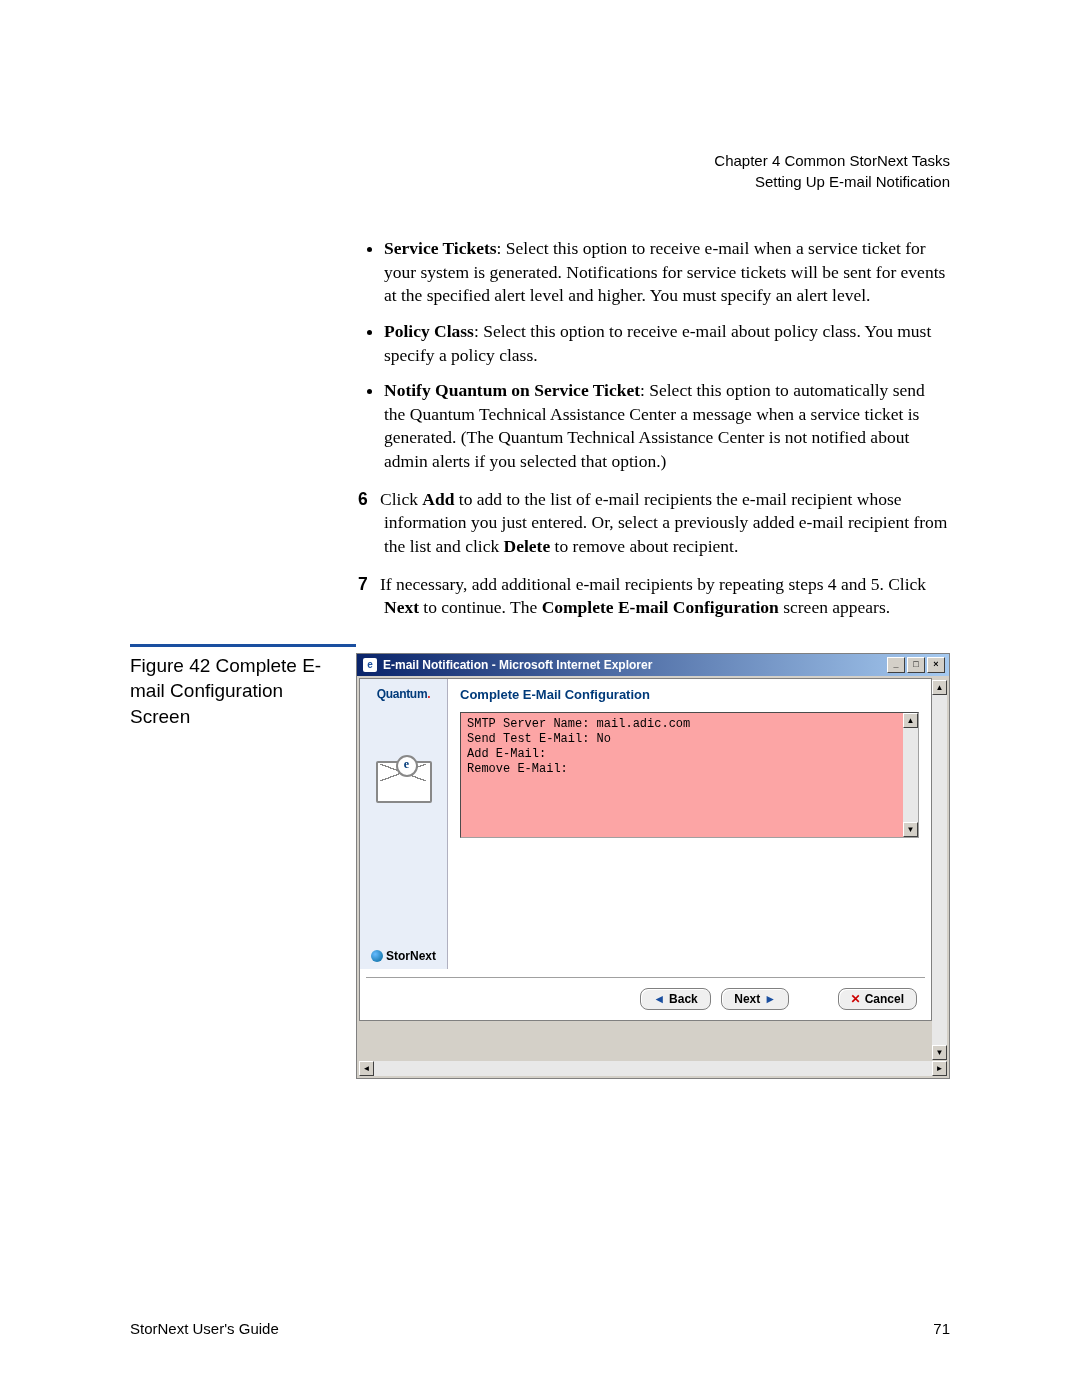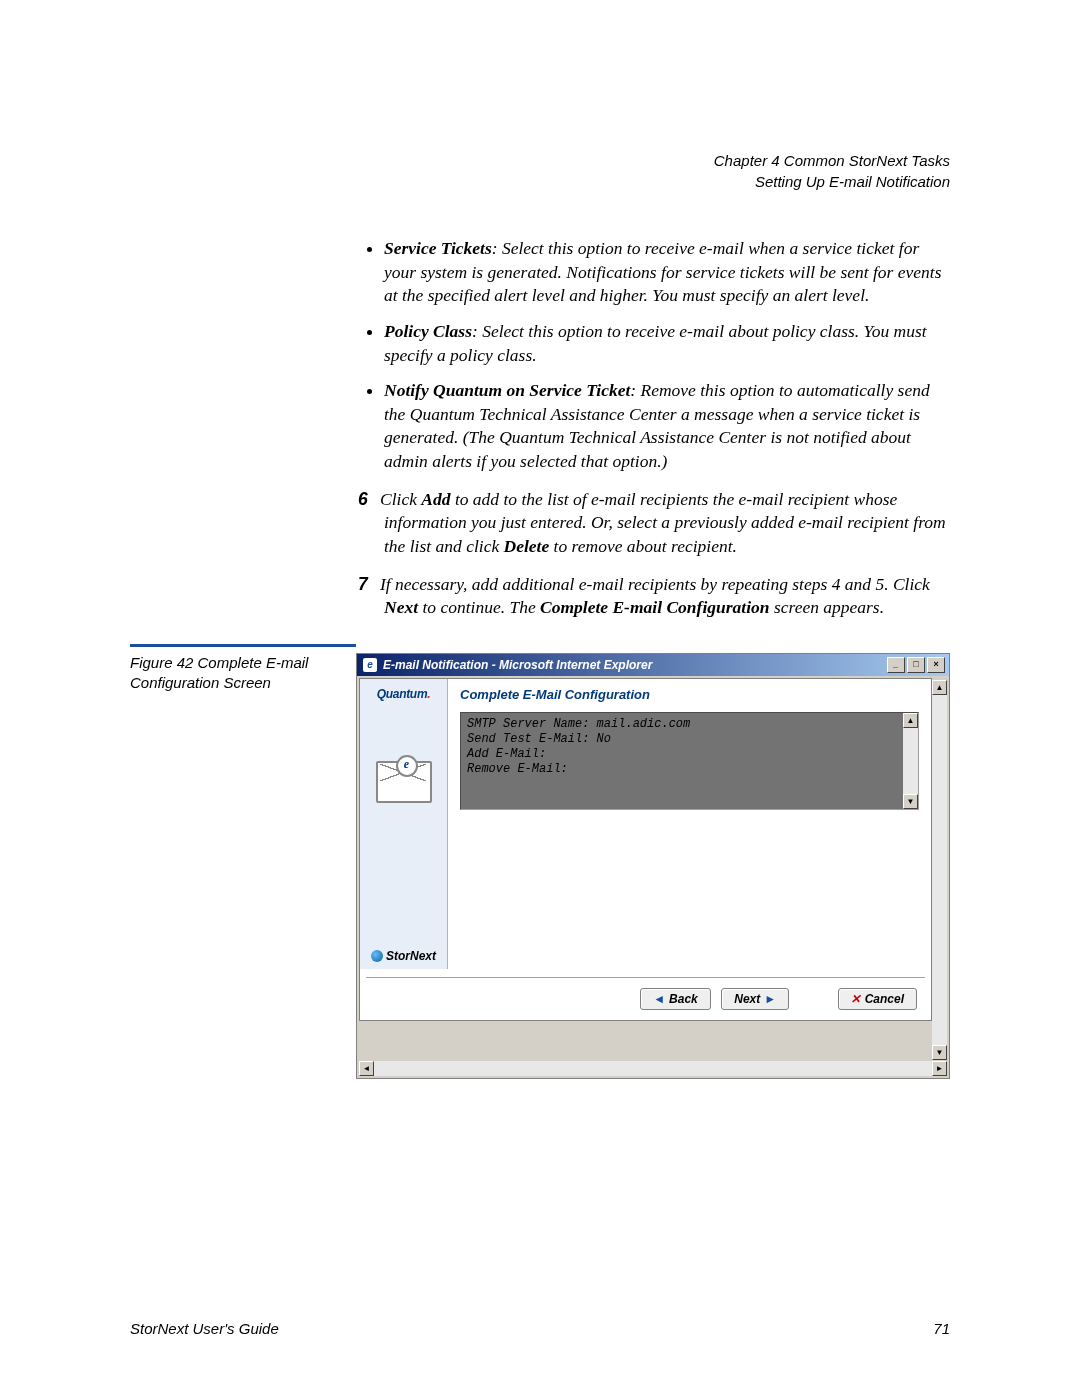--- a/index.html
+++ b/index.html
@@ -9,21 +9,20 @@
     font-family: Georgia, 'Times New Roman', serif;
     color: #000;
     width: 1080px;
   }
   .page {
     width: 1080px;
     height: 1397px;
     position: relative;
     box-sizing: border-box;
     padding: 150px 130px 84px 130px;
-    font-style: italic;
   }
   .header-block {
     text-align: right;
     font-family: Arial, Helvetica, sans-serif;
     font-size: 15px;
     line-height: 1.4;
     color: #000;
     margin-bottom: 45px;
   }
   .body-text {
@@ -62,21 +61,21 @@
     margin-bottom: 6px;
   }
   .figure-flex {
     display: flex;
     align-items: flex-start;
   }
   .figure-caption {
     width: 226px;
     flex: 0 0 226px;
     font-family: Arial, Helvetica, sans-serif;
-    font-size: 15px;
+    font-size: 19px;
     line-height: 1.35;
     padding-right: 20px;
     box-sizing: border-box;
   }
   .screenshot {
     flex: 1;
     font-family: Tahoma, Arial, sans-serif;
   }
   .win {
     border: 1px solid #808080;
@@ -289,22 +288,22 @@
     color: #003a7a;
     font-size: 13px;
     margin-bottom: 10px;
   }
   .main-desc {
     margin-bottom: 14px;
     line-height: 1.35;
   }
   .config-box {
     border: 1px inset #a0a0a0;
-    background: #737373;
-    height: 98px;
+    background: #fca5a5;
+    height: 126px;
     position: relative;
     box-sizing: border-box;
   }
   .config-text {
     padding: 4px 6px;
     font-family: "Courier New", monospace;
     font-size: 12px;
     white-space: pre;
     line-height: 1.25;
   }
@@ -335,21 +334,21 @@
     margin: 8px 6px 6px 6px;
   }
   .btn-row {
     text-align: right;
     padding: 4px 14px 10px 0;
   }
   .wiz-btn {
     display: inline-block;
     background: #efefef;
     border: 1px solid #808080;
-    border-radius: 3px;
+    border-radius: 8px;
     padding: 3px 12px;
     font-family: Arial, sans-serif;
     font-size: 12px;
     font-weight: bold;
     margin-left: 6px;
     box-shadow: inset 1px 1px 0 #fff;
     cursor: default;
   }
   .wiz-btn.cancel { margin-left: 44px; }
   .wiz-btn .tri-l { color: #1a4fa0; margin-right: 4px; }
@@ -379,21 +378,21 @@
 
   <div class="body-text">
     <ul class="bullet-list">
       <li>
         <span class="bold">Service Tickets</span><span>: Select this option to receive e-mail when a service ticket for your system is generated. Notifications for service tickets will be sent for events at the specified alert level and higher. You must specify an alert level.</span>
       </li>
       <li>
         <span class="bold">Policy Class</span><span>: Select this option to receive e-mail about policy class. You must specify a policy class.</span>
       </li>
       <li>
-        <span class="bold">Notify Quantum on Service Ticket</span><span>: Remove this option to automatically send the Quantum Technical Assistance Center a message when a service ticket is generated. (The Quantum Technical Assistance Center is not notified about admin alerts if you selected that option.)</span>
+        <span class="bold">Notify Quantum on Service Ticket</span><span>: Select this option to automatically send the Quantum Technical Assistance Center a message when a service ticket is generated. (The Quantum Technical Assistance Center is not notified about admin alerts if you selected that option.)</span>
       </li>
     </ul>
 
     <div class="num-step" style="padding-left:26px;">
       <span class="num">6</span><span>Click </span><span class="bold">Add</span><span> to add to the list of e-mail recipients the e-mail recipient whose information you just entered. Or, select a previously added e-mail recipient from the list and click </span><span class="bold">Delete</span><span> to remove about recipient.</span>
     </div>
 
     <div class="num-step" style="padding-left:26px;">
       <span class="num">7</span><span>If necessary, add additional e-mail recipients by repeating steps 4 and 5. Click </span><span class="bold">Next</span><span> to continue. The </span><span class="bold">Complete E-mail Configuration</span><span> screen appears.</span>
     </div>

